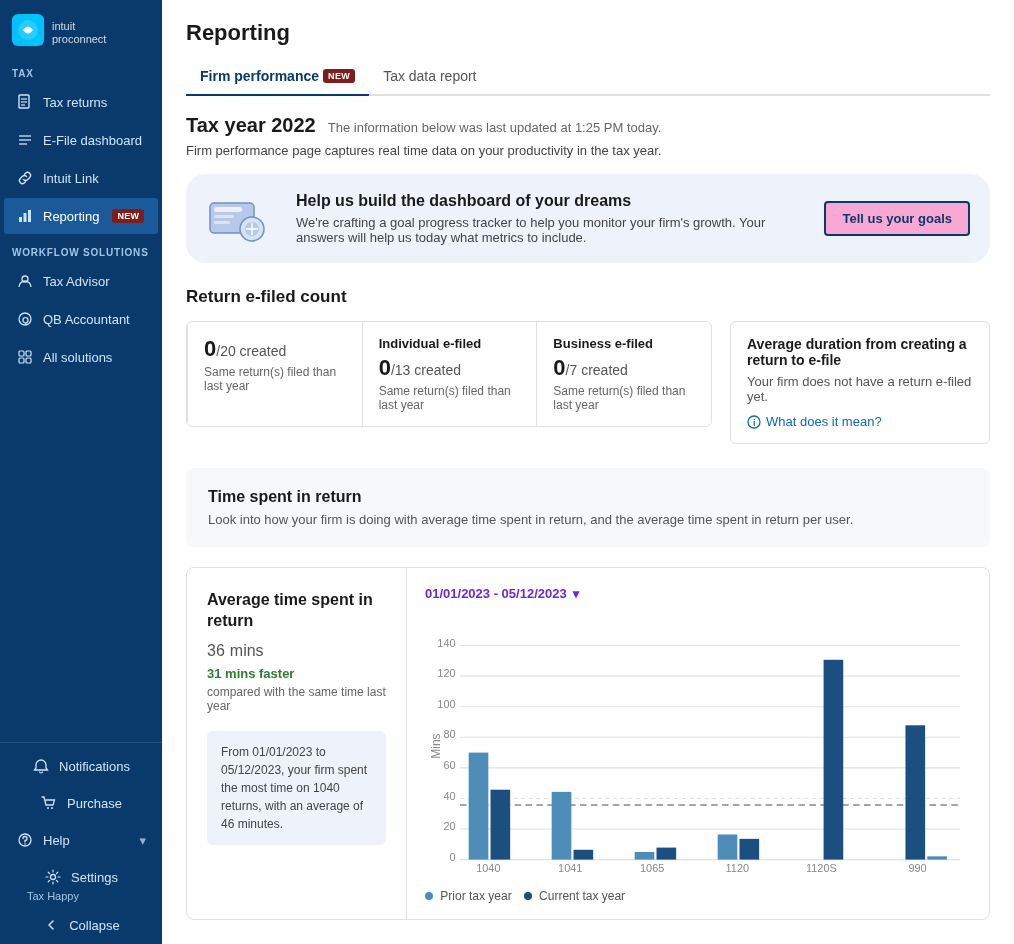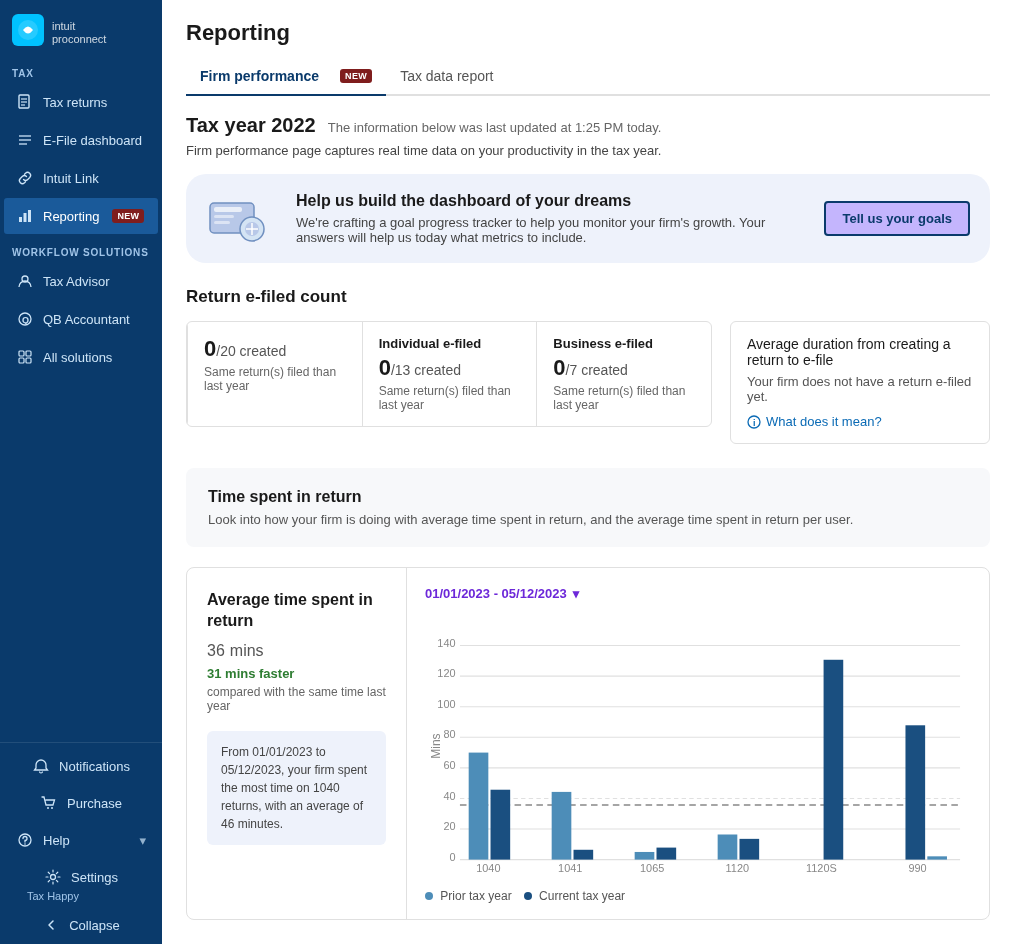--- a/index.html
+++ b/index.html
@@ -74,21 +74,21 @@
 
     .main-content { padding: 20px 24px; flex: 1; }
 
     .page-title { font-size: 22px; font-weight: 600; color: #1a1a1a; margin-bottom: 14px; }
 
     
     .tabs { display: flex; border-bottom: 2px solid #e0e0e0; margin-bottom: 18px; gap: 0; }
     .tab {
       padding: 8px 14px 10px; font-size: 14px; cursor: pointer;
       color: #555; border-bottom: 2px solid transparent; margin-bottom: -2px;
-      display: flex; align-items: center; gap: 17px;
+      display: flex; align-items: center; gap: 0;
     }
     .tab.active { color: #0a3a6b; border-bottom-color: #0a3a6b; font-weight: 600; }
 
     
     .year-row { display: flex; align-items: baseline; gap: 12px; margin-bottom: 6px; }
     .year-title { font-size: 20px; font-weight: 700; color: #1a1a1a; }
     .year-subtitle { font-size: 13px; color: #666; }
     .firm-desc { font-size: 13px; color: #444; margin-bottom: 16px; }
 
     
@@ -97,41 +97,41 @@
       display: flex; align-items: center; gap: 30px;
       padding: 18px 20px; margin-bottom: 24px;
     }
     .banner-icon {
       width: 60px; height: 48px; flex-shrink: 0;
     }
     .banner-text { flex: 1; }
     .banner-text h3 { font-size: 16px; font-weight: 700; color: #1a1a1a; margin-bottom: 5px; }
     .banner-text p { font-size: 13px; color: #444; }
     .banner-btn {
-      border: 2px solid #0a3a6b; color: #0a3a6b; background: #c4b5fd;
+      border: 2px solid #0a3a6b; color: #0a3a6b; background: #f9a8d4;
       border-radius: 4px; padding: 8px 16px; font-size: 13px; font-weight: 600;
       cursor: pointer; white-space: nowrap;
     }
 
     
     .section-title { font-size: 17px; font-weight: 700; color: #1a1a1a; margin-bottom: 14px; }
     .efile-card { flex: 1; padding: 14px 16px; border-right: 1px solid #e0e0e0; }
     .efile-card:first-child { border-left: 1px solid #e0e0e0; }
     .efile-num { font-size: 22px; font-weight: 700; color: #1a1a1a; }
     .efile-num span { font-size: 14px; font-weight: 400; color: #555; }
     .efile-label { font-size: 13px; font-weight: 600; color: #1a1a1a; margin-bottom: 4px; }
     .efile-sub { font-size: 12px; color: #666; margin-top: 3px; }
 
     .avg-dur-card {
       width: 260px; flex-shrink: 0;
       border: 1px solid #e0e0e0; border-radius: 6px;
       padding: 14px 16px; margin-left: 18px;
       align-self: stretch;
     }
-    .avg-dur-title { font-size: 14px; font-weight: 400; color: #1a1a1a; margin-bottom: 6px; }
+    .avg-dur-title { font-size: 14px; font-weight: 700; color: #1a1a1a; margin-bottom: 6px; }
     .avg-dur-desc { font-size: 13px; color: #555; margin-bottom: 10px; }
     .avg-dur-link { display: flex; align-items: center; gap: 5px; color: #0a6ab5; font-size: 13px; cursor: pointer; }
 
     .efile-outer { display: flex; align-items: flex-start; margin-bottom: 24px; }
     .efile-cards-wrap { flex: 1; border: 1px solid #e0e0e0; border-radius: 6px; overflow: hidden; }
     .efile-cards-inner { display: flex; }
 
     
     .time-section {
       background: #f7f8fa; border-radius: 8px; padding: 20px 22px;

